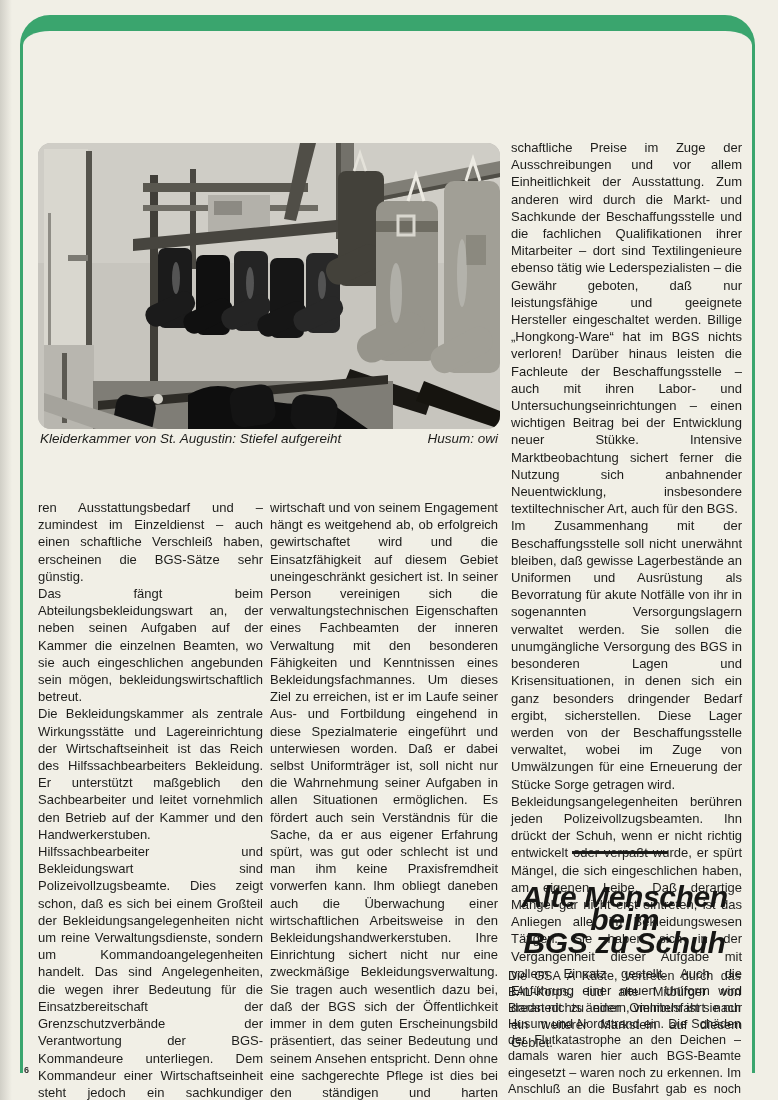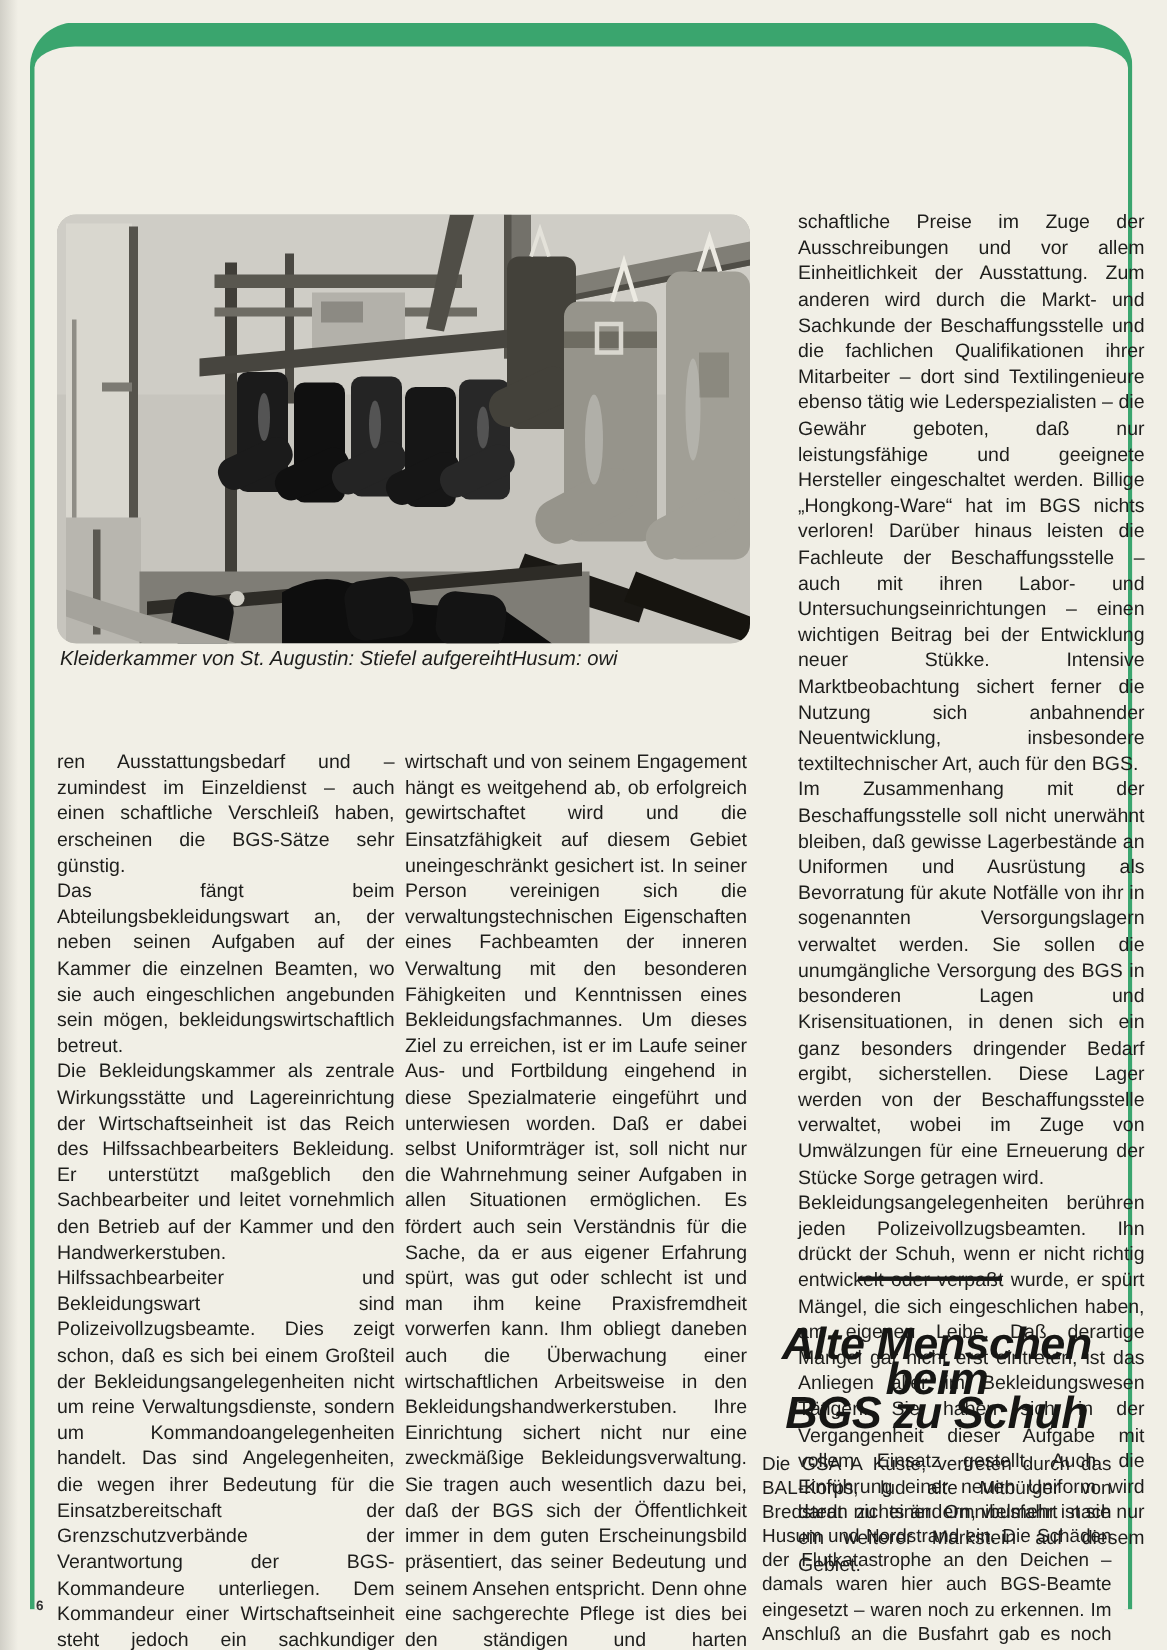--- a/index.html
+++ b/index.html
@@ -24,31 +24,31 @@
     border-bottom:none;
     border-radius:30px 30px 0 0;
   }
   .photo-wrap{
     position:absolute;left:38px;top:143px;width:462px;height:286px;
     border-radius:13px;overflow:hidden;background:#c7c5be;
   }
   .photo-wrap svg{display:block;}
   .caption-row{
     position:absolute;left:40px;top:431px;width:458px;
-    display:flex;justify-content:flex-start;
+    display:flex;justify-content:space-between;
     font-size:13.5px;font-style:italic;line-height:16px;
   }
   .col{
     position:absolute;font-size:13px;line-height:17.2px;
     text-align:justify;
   }
   .col p{margin:0;}
   .col-1{left:38px;top:499px;width:225px;}
   .col-2{left:270px;top:499px;width:228px;}
-  .col-3{left:532px;top:139px;width:231px;}
+  .col-3{left:511px;top:139px;width:231px;}
   .article2{
     position:absolute;left:508px;top:851px;width:233px;
   }
   .divider{
     width:96px;height:3px;background:#1b1b19;
     margin:0 0 31px 64px;
   }
   .article2 h2{
     margin:0;font-size:30px;line-height:23px;
     font-weight:bold;font-style:italic;letter-spacing:-0.4px;

